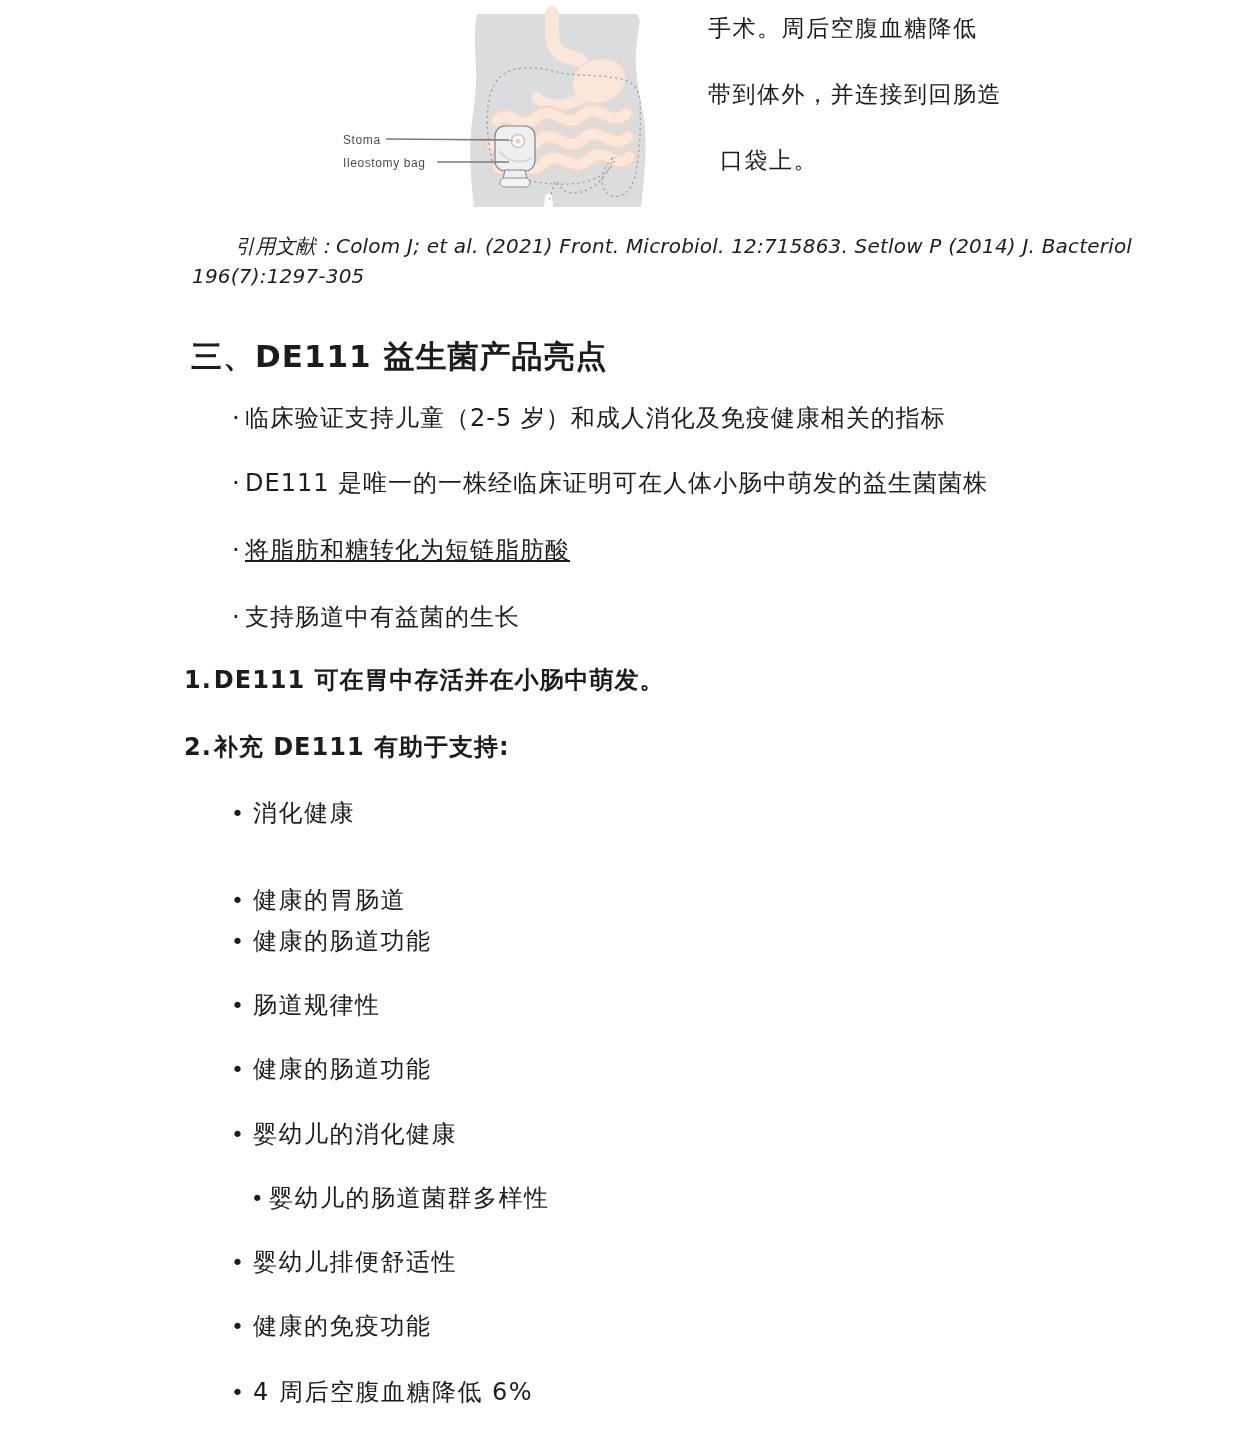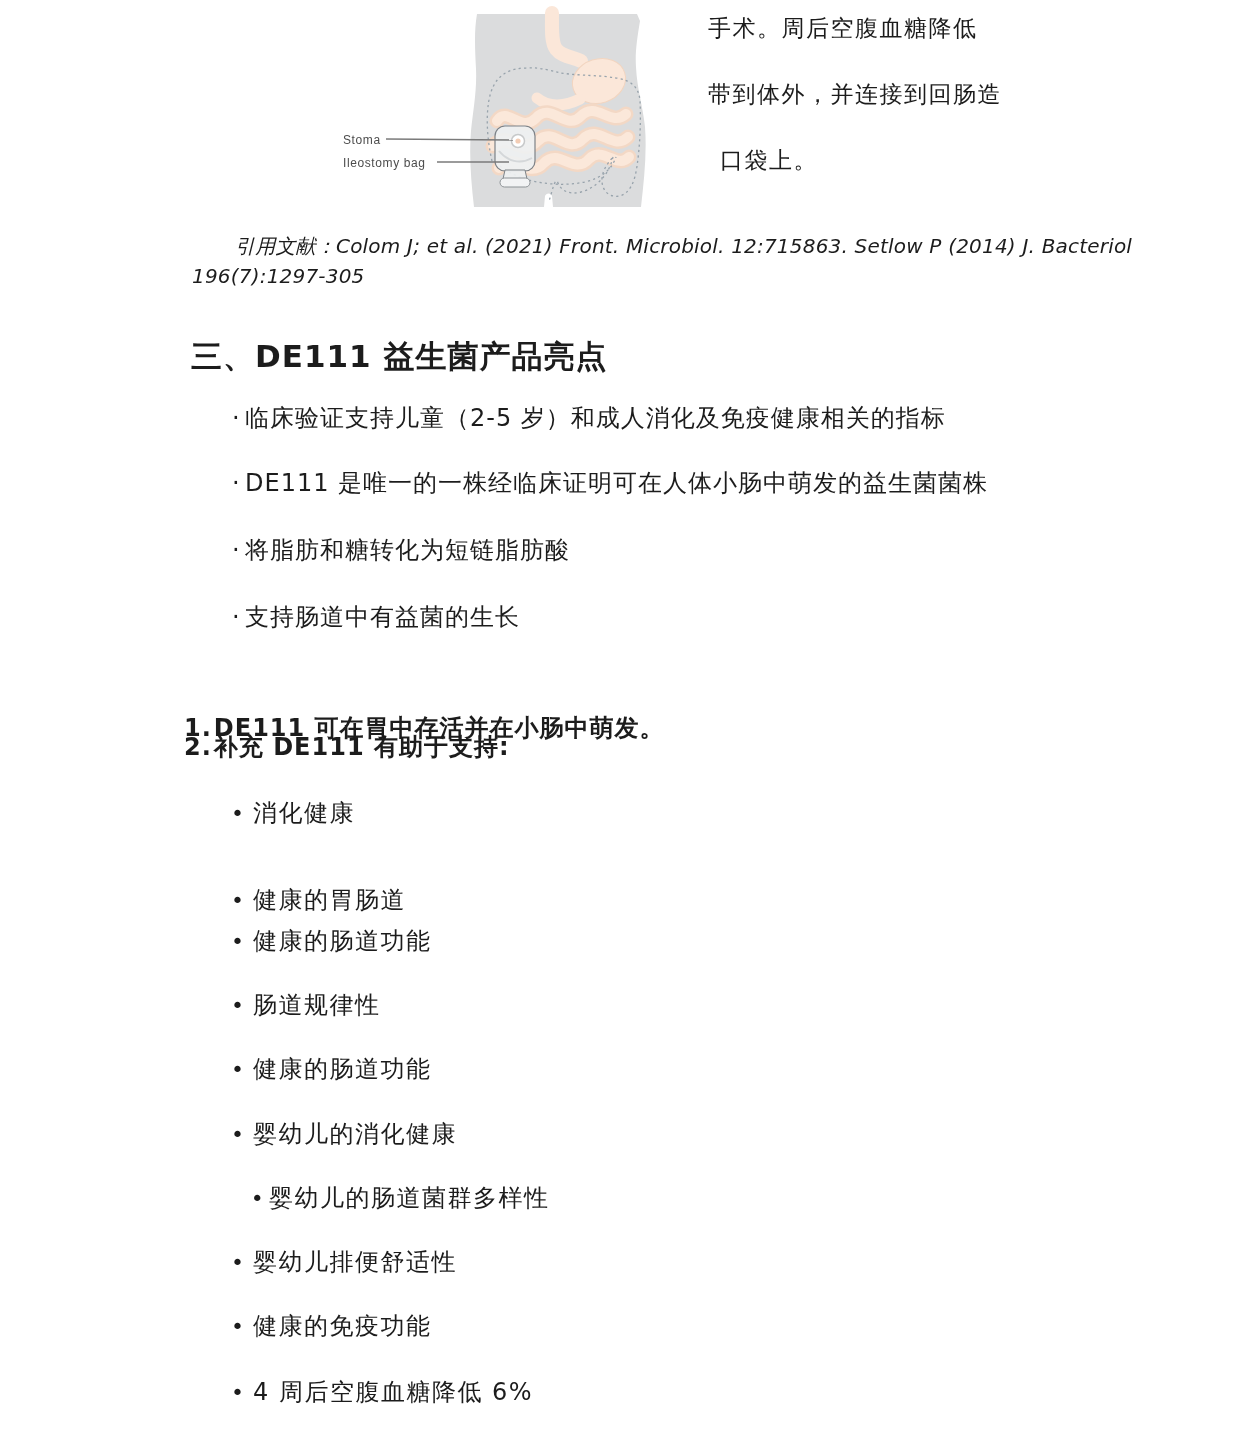--- a/index.html
+++ b/index.html
@@ -84,28 +84,28 @@
 <div class="abs citation" style="left:192px;top:266px;">196(7):1297-305</div>
 
 <div class="abs heading" style="left:191px;top:341px;">三、DE111 益生菌产品亮点</div>
 
 <div class="abs cjk" style="left:232px;top:406px;">
   <span class="m1">·</span><span>临床验证支持儿童（2-5 岁）和成人消化及免疫健康相关的指标</span>
 </div>
 <div class="abs cjk" style="left:232px;top:471px;">
   <span class="m1">·</span><span class="u">DE111 是唯一的一株</span><span>经临床证明可在人体小肠中萌发的益生菌菌株</span>
 </div>
-<div class="abs cjk" style="left:232px;top:538px;">
+<div class="abs cjk" style="left:232px;top:538px;text-decoration:underline;">
   <span class="m1">·</span><span>将脂肪和糖转化为短链脂肪酸</span>
 </div>
 <div class="abs cjk" style="left:232px;top:605px;">
   <span class="m1">·</span><span>支持肠道中有益菌的生长</span>
 </div>
 
-<div class="abs cjk bold" style="left:184px;top:668px;margin-top:48px;">
+<div class="abs cjk bold" style="left:184px;top:668px;">
   <span class="num">1.</span><span>DE111 可在胃中存活并在小肠中萌发。</span>
 </div>
 <div class="abs cjk bold" style="left:184px;top:735px;">
   <span class="num">2.</span><span>补充 DE111 有助于支持:</span>
 </div>
 
 <div class="abs cjk benefit" style="left:231px;top:801px;"><span class="m2">•</span><span>消化健康</span></div>
 <div class="abs cjk benefit" style="left:231px;top:865px;margin-top:23px;"><span class="m2">•</span><span>健康的胃肠道</span></div>
 <div class="abs cjk benefit" style="left:231px;top:929px;"><span class="m2">•</span><span>健康的肠道功能</span></div>
 <div class="abs cjk benefit" style="left:231px;top:993px;"><span class="m2">•</span><span>肠道规律性</span></div>

